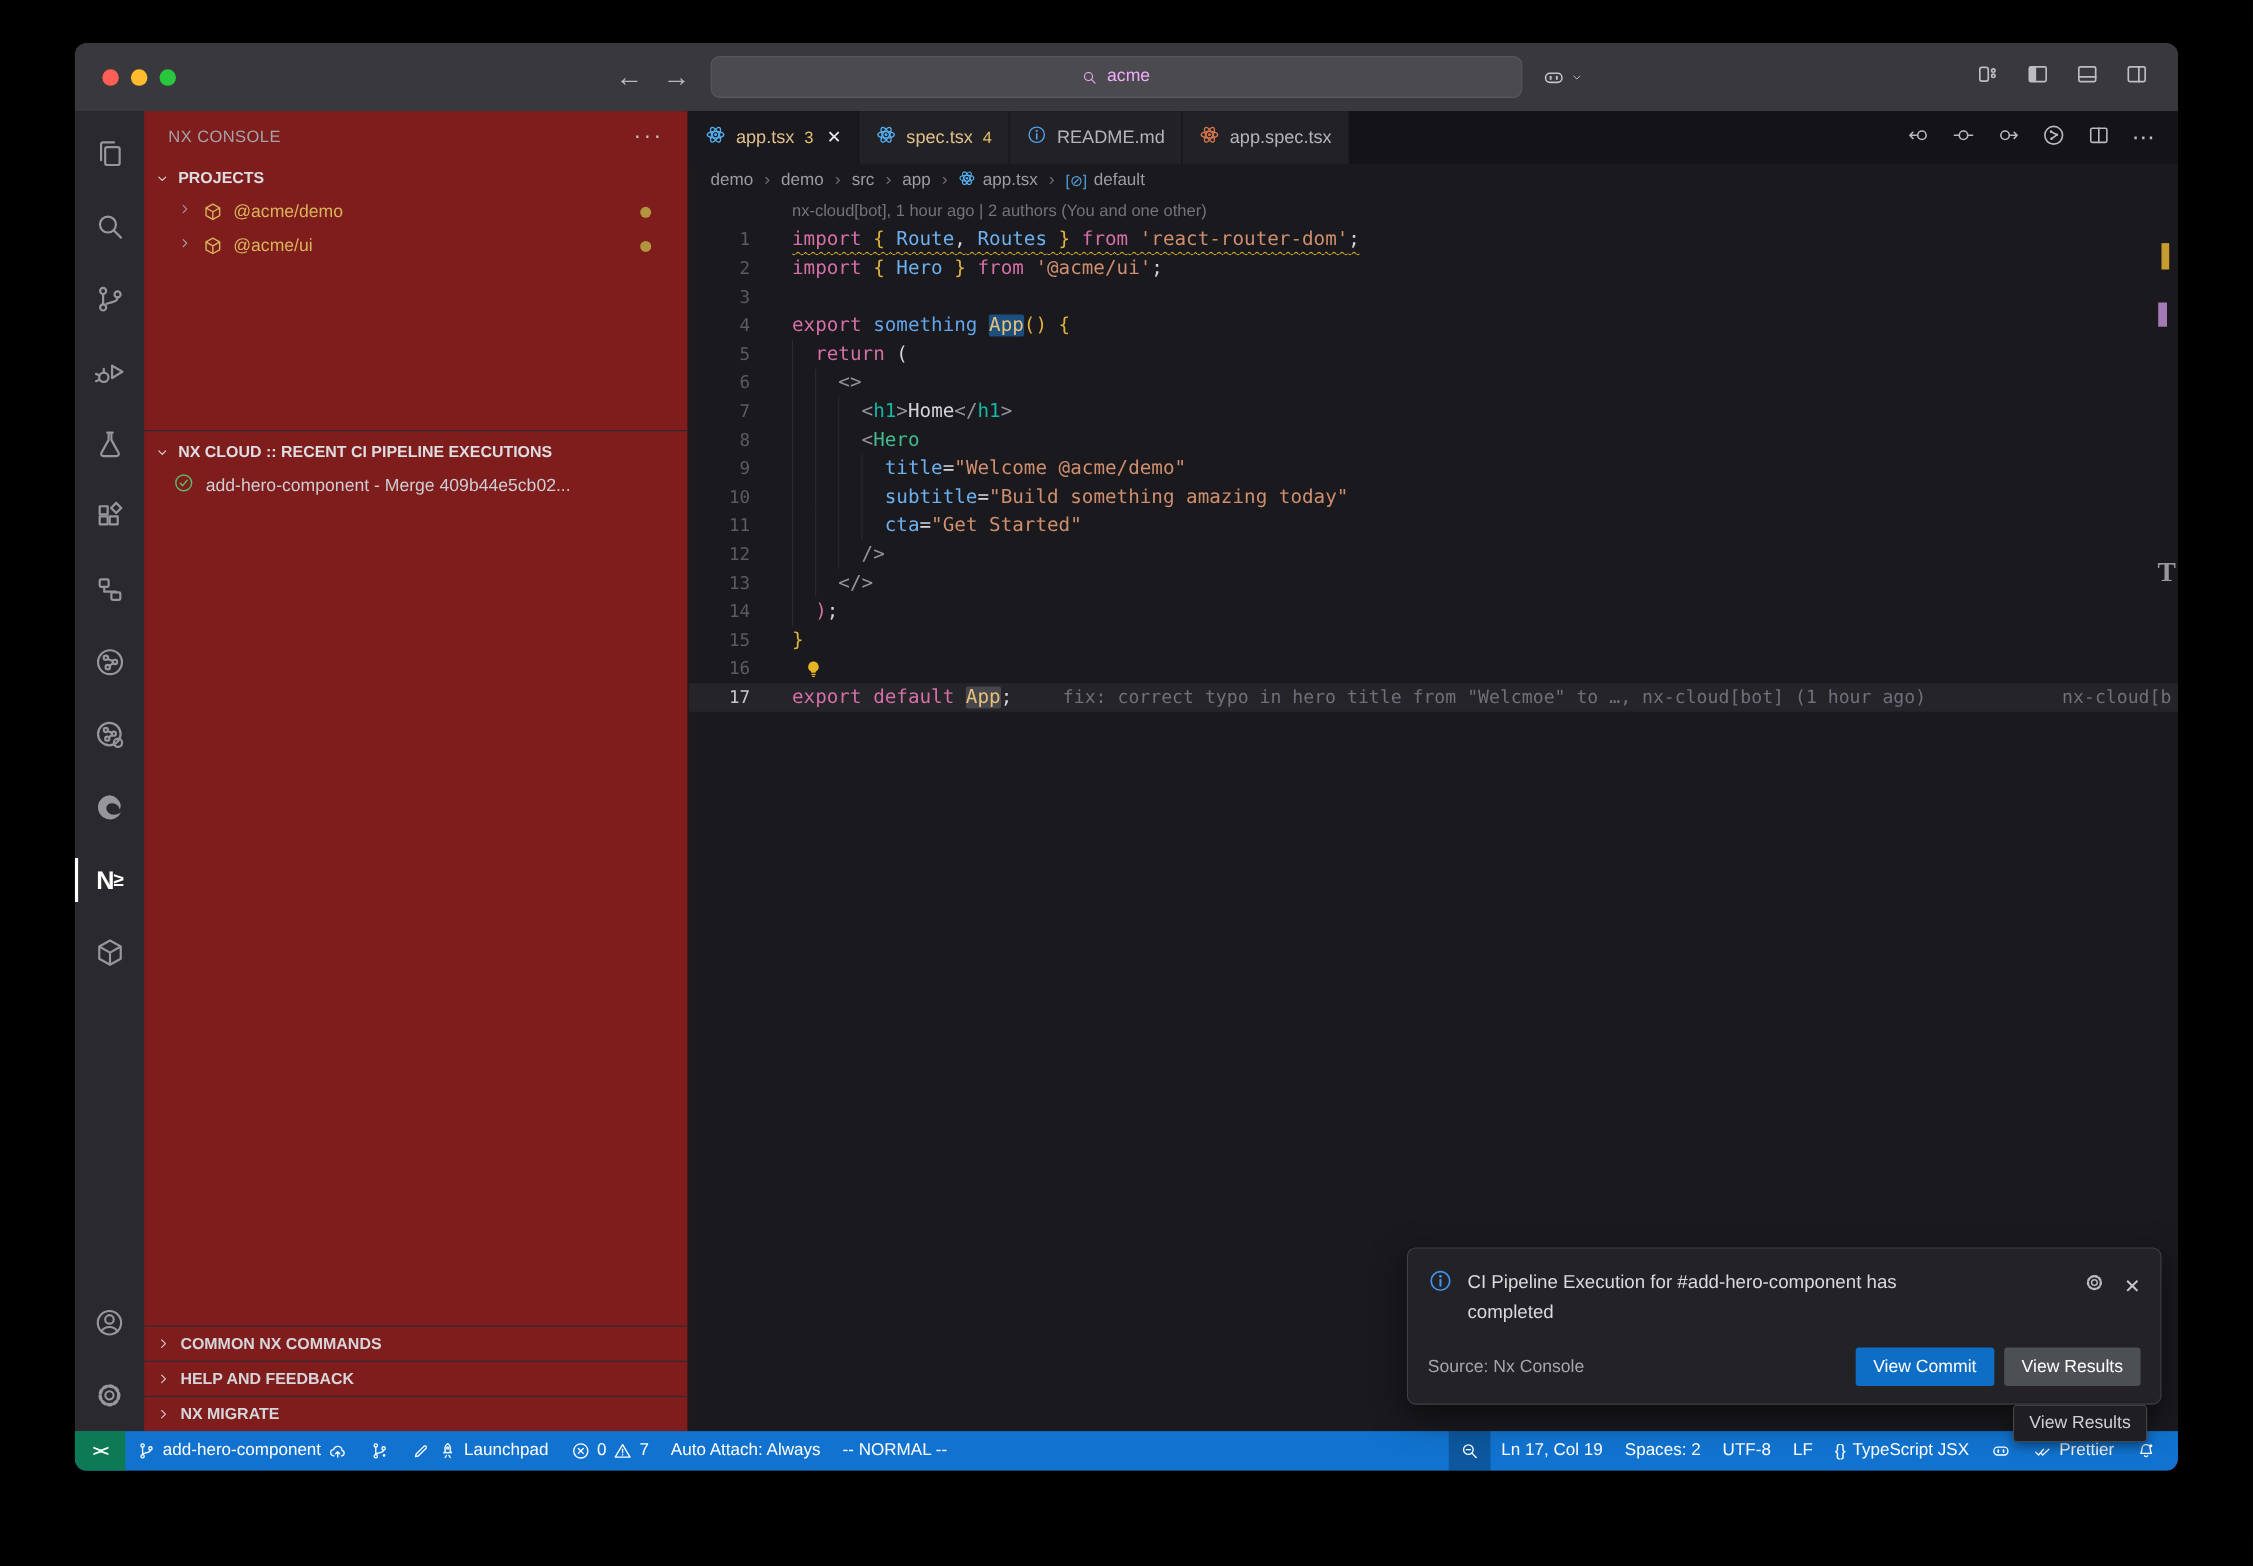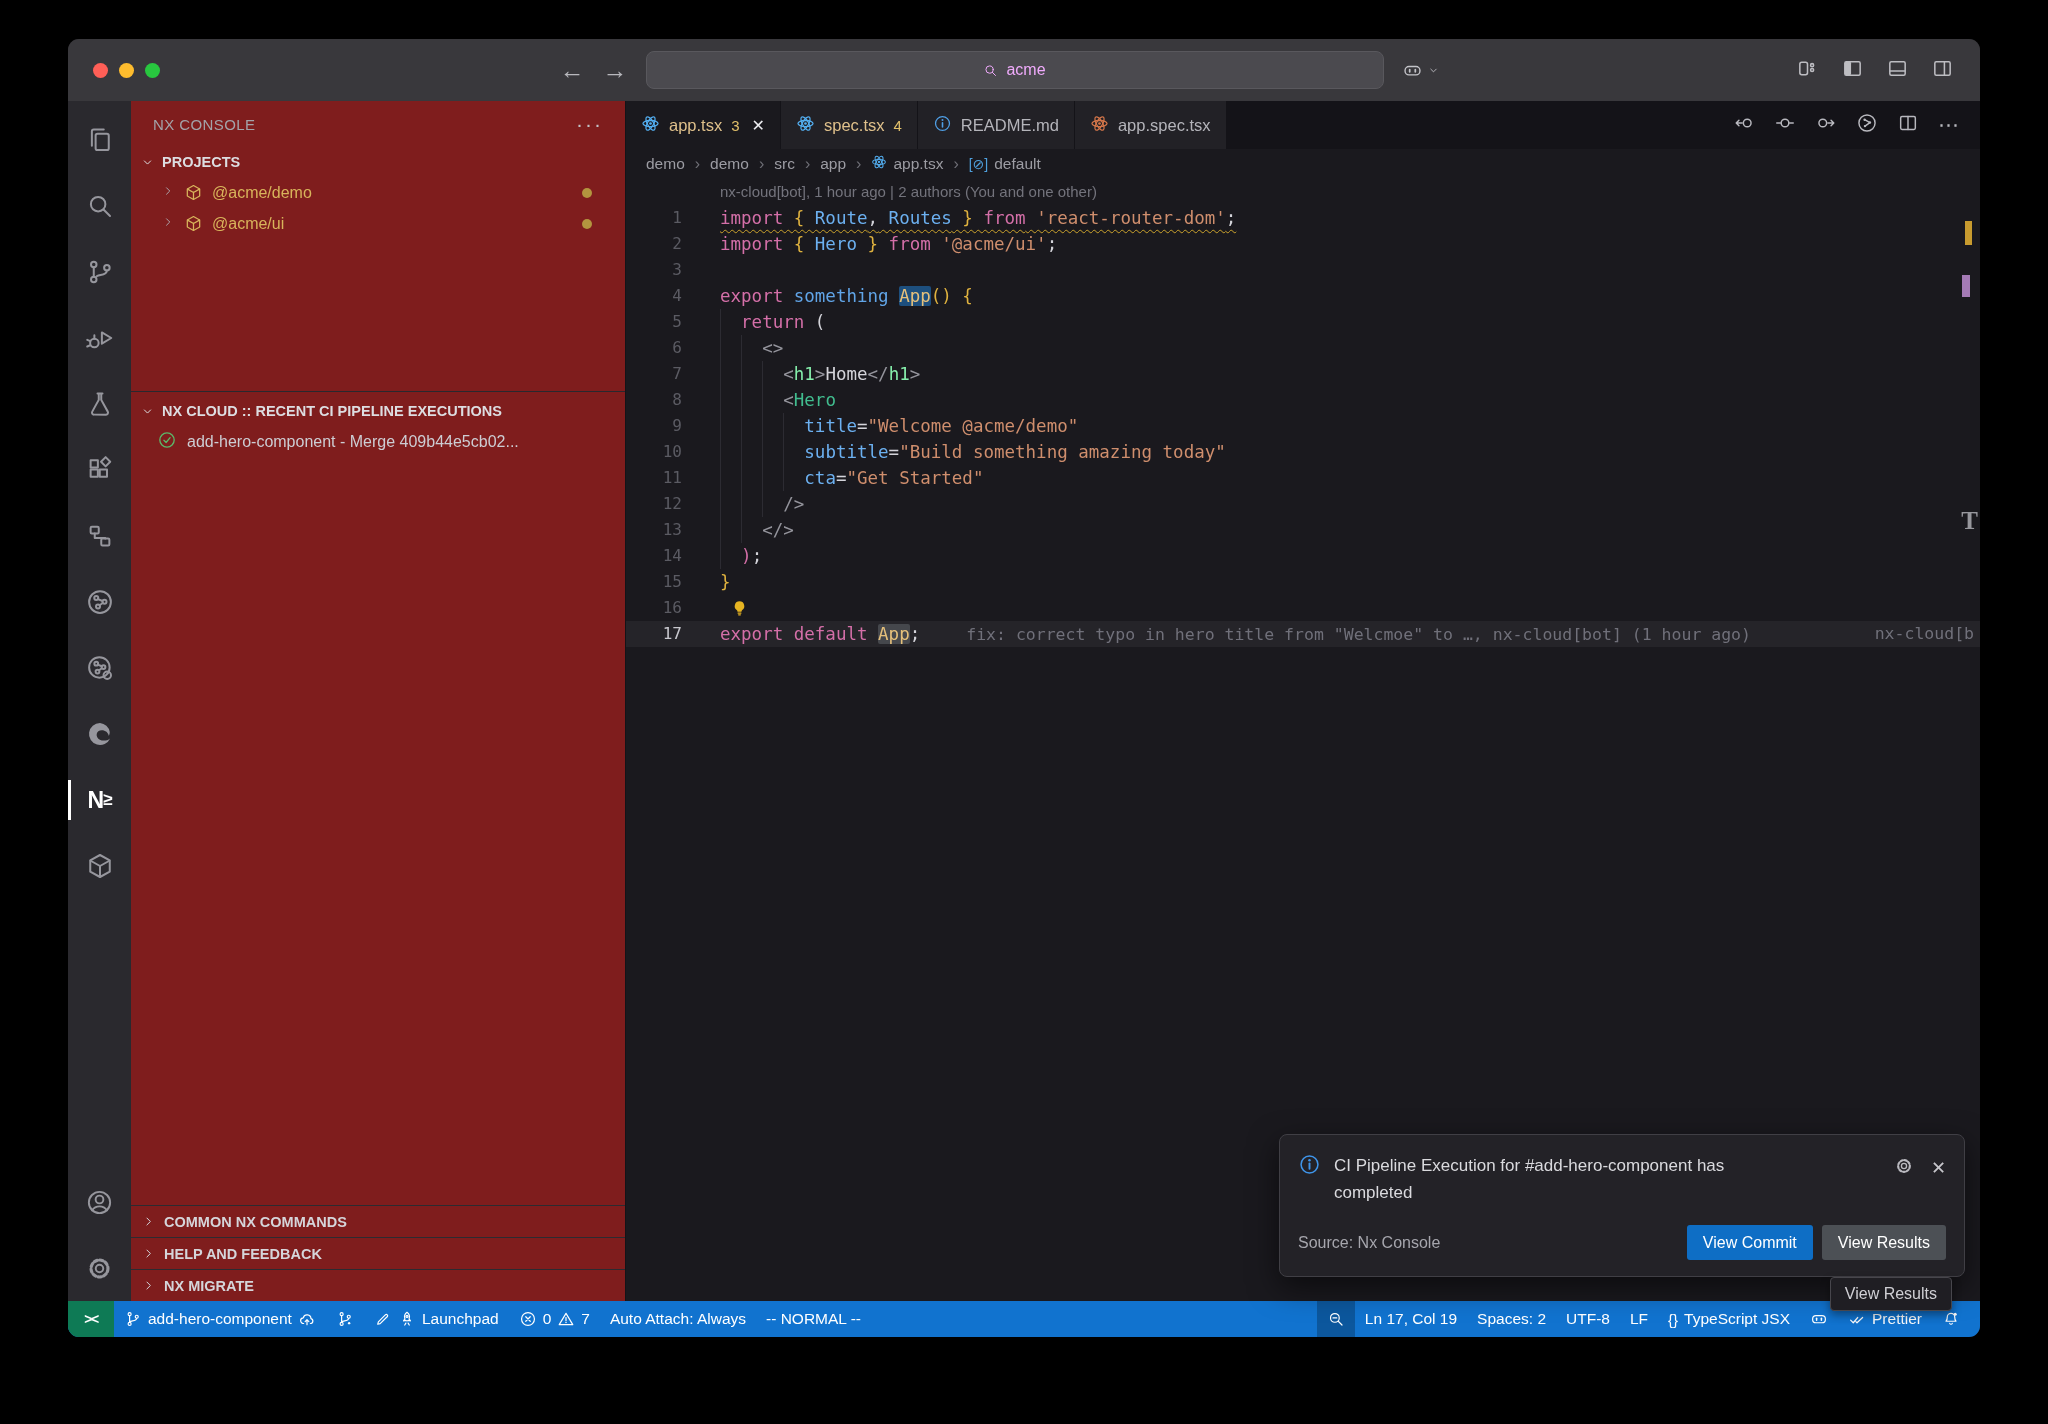--- a/index.html
+++ b/index.html
@@ -58,21 +58,21 @@
   .bc-sep{color:#6e6e75;font-size:16px;}
   .bc-sym{color:#4fa0dd;font-size:14px;}
   .code-area{flex:1;position:relative;font-family:"DejaVu Sans Mono",monospace;font-size:17.5px;overflow:hidden;}
   .blame-top{height:26px;line-height:26px;padding-left:94px;color:#73737c;font-size:15px;font-family:"Liberation Sans",sans-serif;}
   .cl{display:flex;height:26px;line-height:26px;position:relative;}
   .cl.cur{background:rgba(255,255,255,.05);}
   .ln{width:56px;text-align:right;color:#5b5b63;font-size:16px;flex:0 0 auto;user-select:none;}
   .cl.cur .ln{color:#c8c8ce;}
   .lc{margin-left:38px;white-space:pre;}
   .kw{color:#d46fa8}.st{color:#61a5e8}.id{color:#6cb0f0}.fn{color:#e5c07b}.str{color:#cf8e6d}
-  .br{color:#dfb23f}.pu{color:#94949c}.tag{color:#86efac}.cmp{color:#41bd8f}.attr{color:#6cb0f0}.pl{color:#d4d4da}
+  .br{color:#dfb23f}.pu{color:#94949c}.tag{color:#14b8a6}.cmp{color:#41bd8f}.attr{color:#6cb0f0}.pl{color:#d4d4da}
   .ind{display:inline-block;box-shadow:inset 1px 0 0 #2c2b32;}
   .sq{text-decoration:underline;text-decoration-style:wavy;text-decoration-color:#caa22c;
       text-decoration-thickness:1.2px;text-underline-offset:5px;text-decoration-skip-ink:none;}
   .hl4{background:#1d4f7e;border-radius:2px;}
   .hl17{background:#45474c;border-radius:2px;}
   .bl{color:#70707a;margin-left:46px;font-size:16.5px;}
   .rclip{position:absolute;right:6px;top:0;color:#70707a;font-size:16.5px;}
   .bulbwrap{margin-left:10px;display:inline-flex;align-items:center;height:26px;}
   .mark{position:absolute;}
   .mark.orange{right:8px;top:42px;width:7px;height:24px;background:#c89b2f;}

